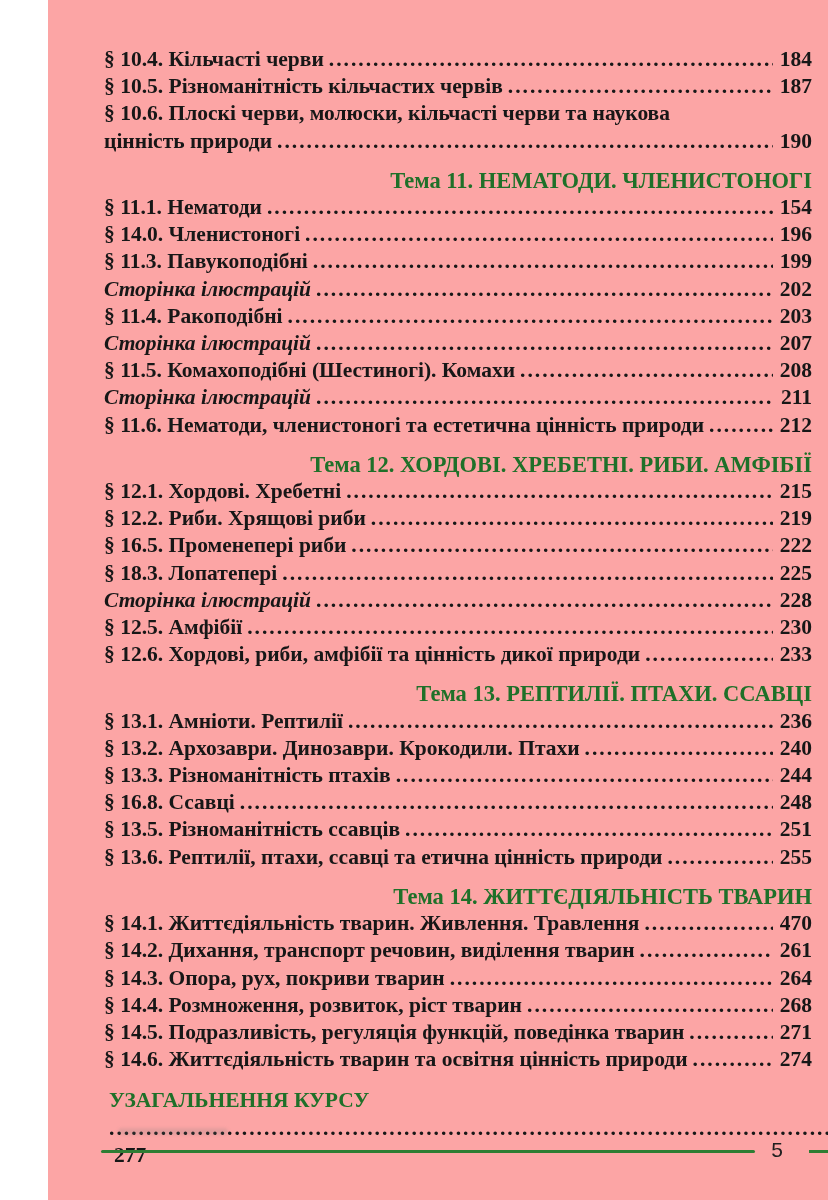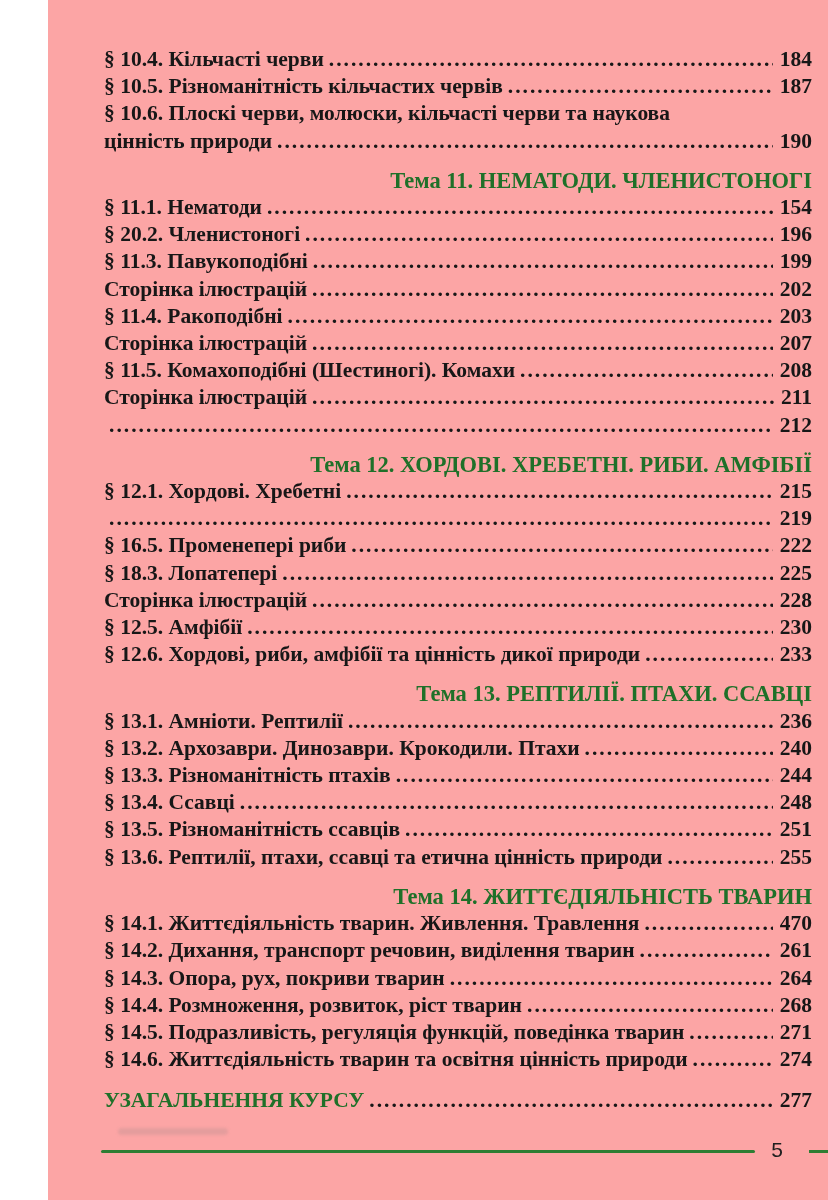--- a/index.html
+++ b/index.html
@@ -31,30 +31,30 @@
     white-space:nowrap;
     letter-spacing:2px;
     margin-left:5px;
     margin-right:2px;
   }
   .row .num{
     flex:0 0 auto;
     padding-left:5px;
     text-align:right;
   }
-  .row.illustrations .label{}
+  .row.illustrations .label{font-style:italic;}
   .heading{
     line-height:27.2px;
     margin-top:12px;
     font-size:22.5px;
     color:var(--heading-green,#1f7029);
     white-space:nowrap;
     text-align:right;
   }
-  .row.summary{margin-top:14px;}
+  .row.summary{margin-top:14px;flex-direction:column;}
   .row.summary .label{color:var(--heading-green,#1f7029);}
   
   .frame{
     position:absolute;
     top:0;right:22px;
     width:42px;height:1150px;
     border-right:3.5px solid var(--accent-green,#2e7d33);
     border-bottom:3.5px solid var(--accent-green,#2e7d33);
     border-bottom-right-radius:18px;
   }
@@ -107,21 +107,21 @@
         <span class="dots">................................................................................................................................................................</span>
         <span class="num">190</span>
       </div>
       <div class="heading">Тема 11. НЕМАТОДИ. ЧЛЕНИСТОНОГІ</div>
       <div class="row paragraph">
         <span class="label">§ 11.1. Нематоди</span>
         <span class="dots">................................................................................................................................................................</span>
         <span class="num">154</span>
       </div>
       <div class="row paragraph">
-        <span class="label">§ 20.2. Членистоногі</span>
+        <span class="label">§ 14.0. Членистоногі</span>
         <span class="dots">................................................................................................................................................................</span>
         <span class="num">196</span>
       </div>
       <div class="row paragraph">
         <span class="label">§ 11.3. Павукоподібні</span>
         <span class="dots">................................................................................................................................................................</span>
         <span class="num">199</span>
       </div>
       <div class="row illustrations">
         <span class="label">Сторінка ілюстрацій</span>
@@ -142,30 +142,32 @@
         <span class="label">§ 11.5. Комахоподібні (Шестиногі). Комахи</span>
         <span class="dots">................................................................................................................................................................</span>
         <span class="num">208</span>
       </div>
       <div class="row illustrations">
         <span class="label">Сторінка ілюстрацій</span>
         <span class="dots">................................................................................................................................................................</span>
         <span class="num">211</span>
       </div>
       <div class="row paragraph">
+        <span class="label">§ 11.6. Нематоди, членистоногі та естетична цінність природи</span>
         <span class="dots">................................................................................................................................................................</span>
         <span class="num">212</span>
       </div>
       <div class="heading">Тема 12. ХОРДОВІ. ХРЕБЕТНІ. РИБИ. АМФІБІЇ</div>
       <div class="row paragraph">
         <span class="label">§ 12.1. Хордові. Хребетні</span>
         <span class="dots">................................................................................................................................................................</span>
         <span class="num">215</span>
       </div>
       <div class="row paragraph">
+        <span class="label">§ 12.2. Риби. Хрящові риби</span>
         <span class="dots">................................................................................................................................................................</span>
         <span class="num">219</span>
       </div>
       <div class="row paragraph">
         <span class="label">§ 16.5. Променепері риби</span>
         <span class="dots">................................................................................................................................................................</span>
         <span class="num">222</span>
       </div>
       <div class="row paragraph">
         <span class="label">§ 18.3. Лопатепері</span>
@@ -197,21 +199,21 @@
         <span class="label">§ 13.2. Архозаври. Динозаври. Крокодили. Птахи</span>
         <span class="dots">................................................................................................................................................................</span>
         <span class="num">240</span>
       </div>
       <div class="row paragraph">
         <span class="label">§ 13.3. Різноманітність птахів</span>
         <span class="dots">................................................................................................................................................................</span>
         <span class="num">244</span>
       </div>
       <div class="row paragraph">
-        <span class="label">§ 13.4. Ссавці</span>
+        <span class="label">§ 16.8. Ссавці</span>
         <span class="dots">................................................................................................................................................................</span>
         <span class="num">248</span>
       </div>
       <div class="row paragraph">
         <span class="label">§ 13.5. Різноманітність ссавців</span>
         <span class="dots">................................................................................................................................................................</span>
         <span class="num">251</span>
       </div>
       <div class="row paragraph">
         <span class="label">§ 13.6. Рептилії, птахи, ссавці та етична цінність природи</span>

